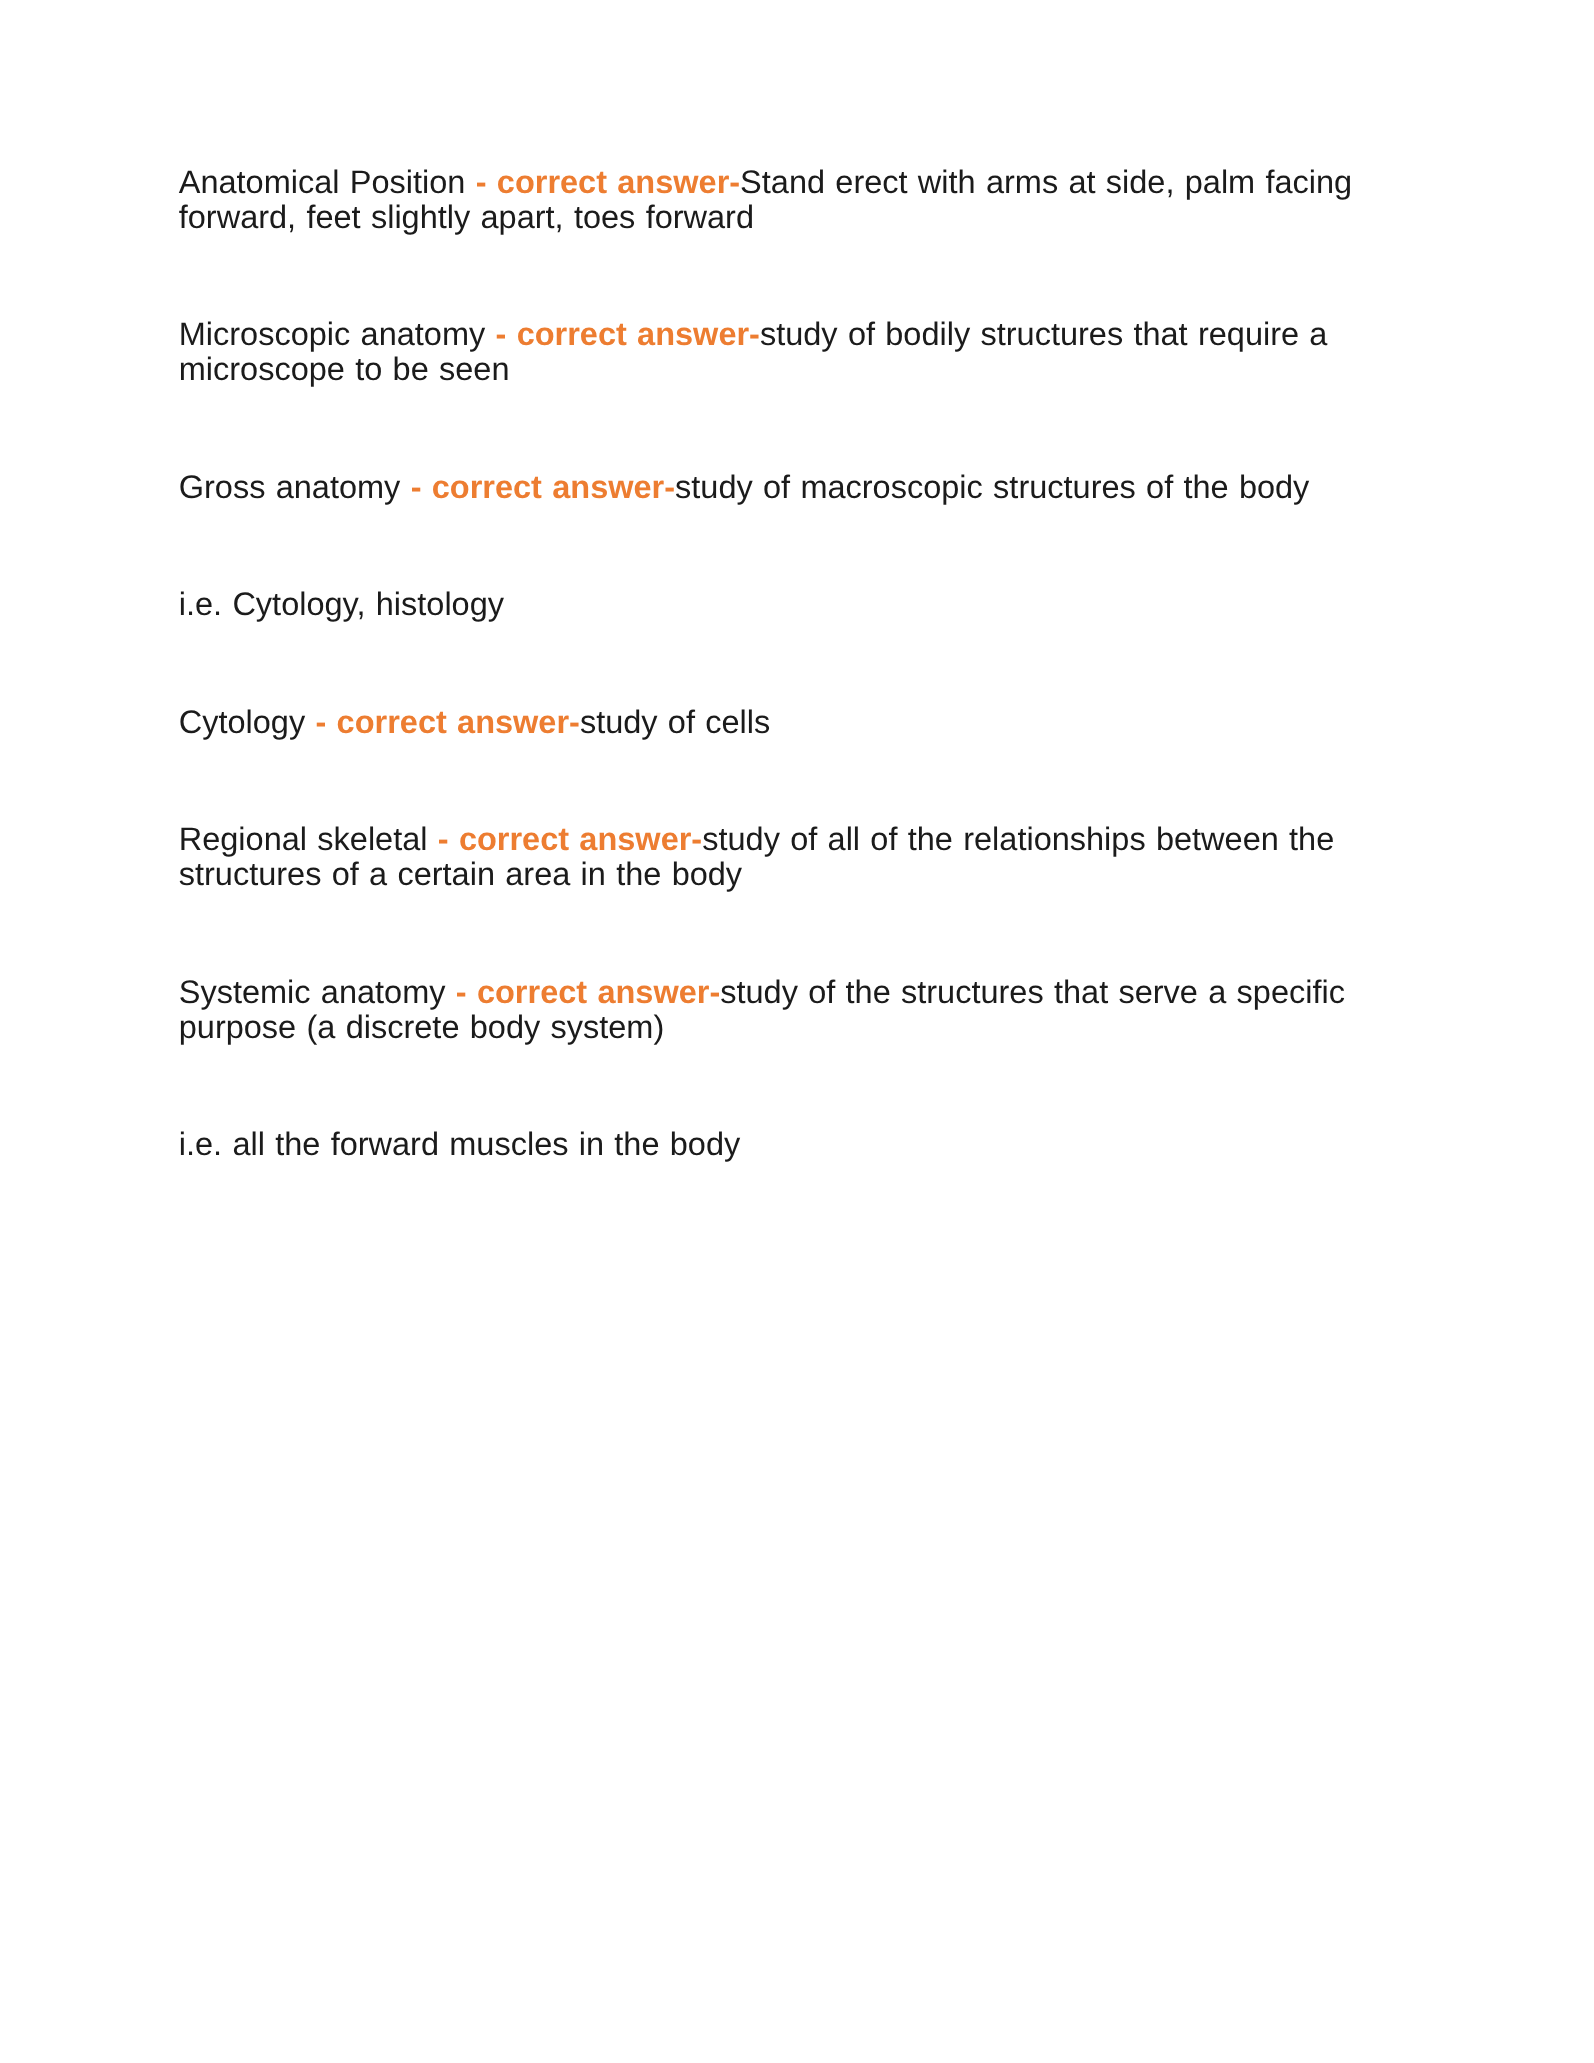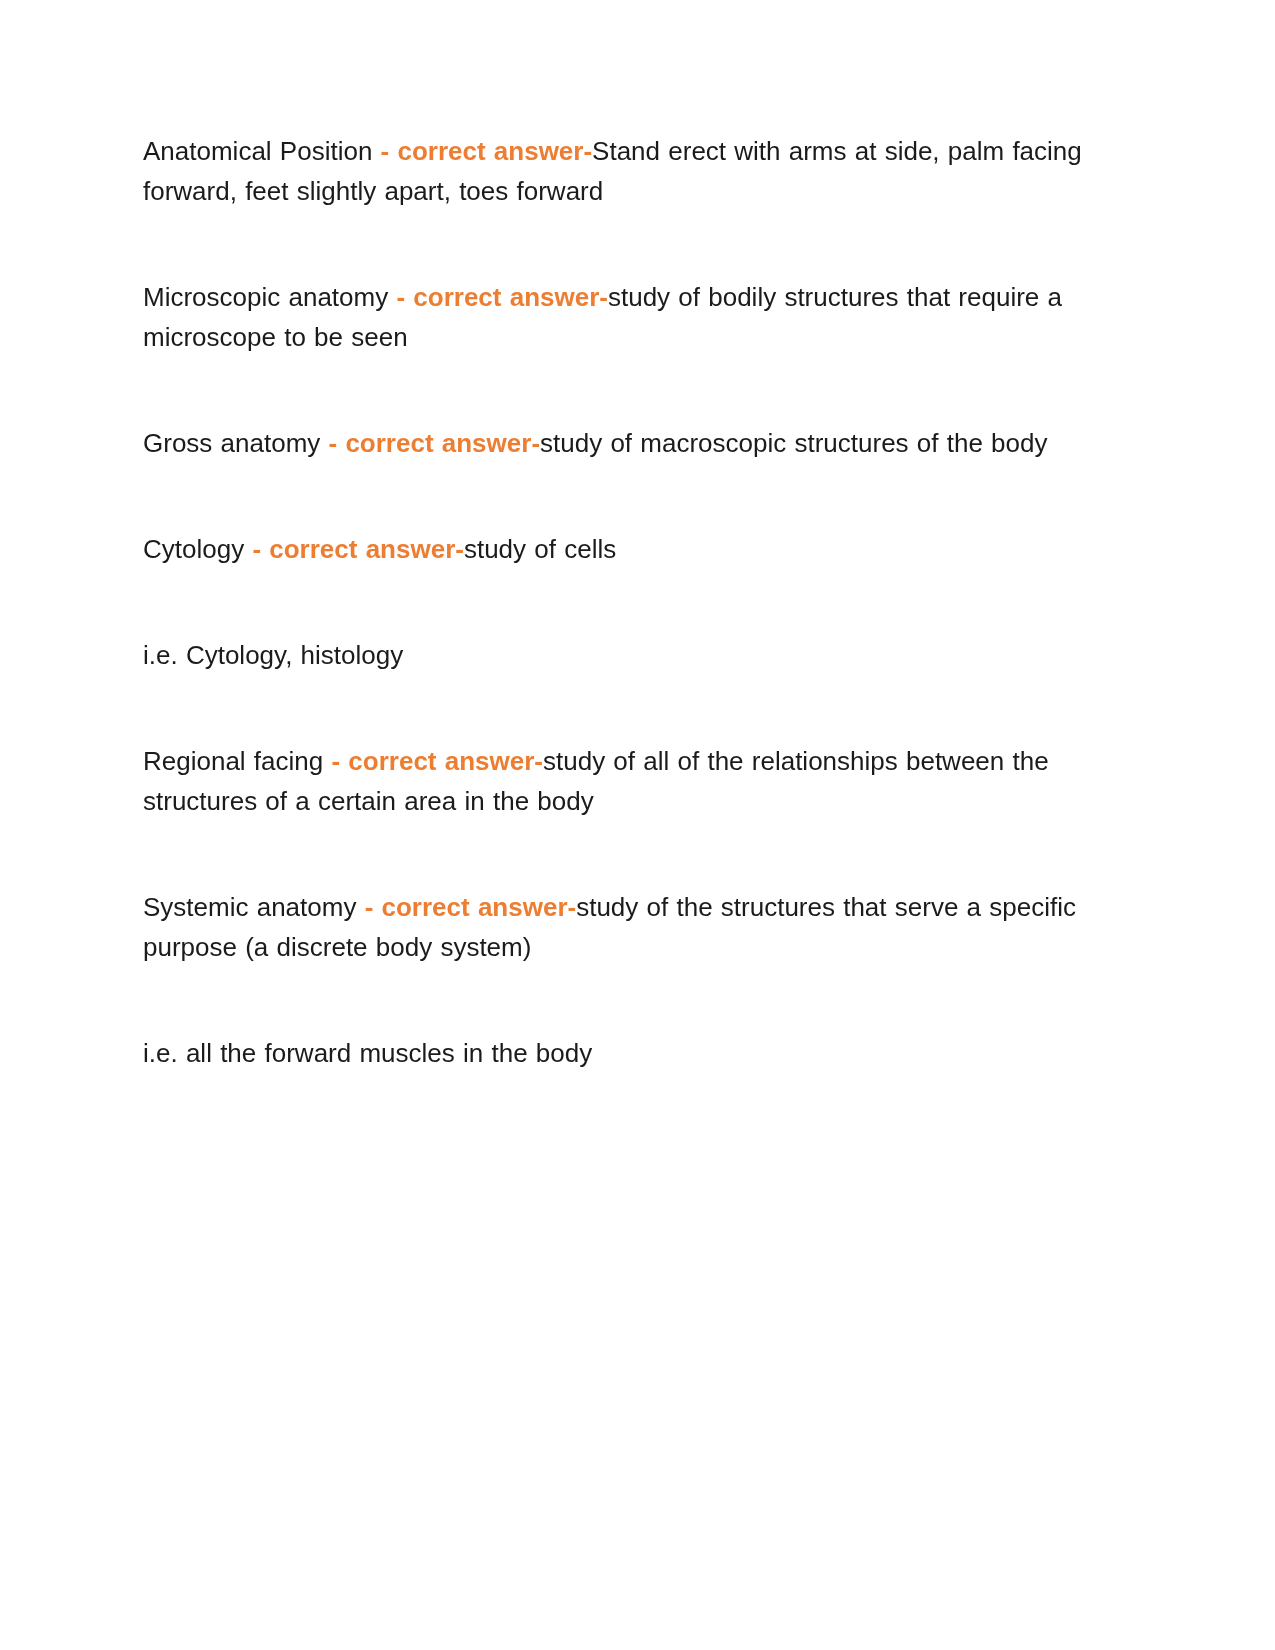--- a/index.html
+++ b/index.html
@@ -15,37 +15,37 @@
   }
   .page {
     box-sizing: border-box;
     width: 1275px;
     height: 1650px;
     padding: 131px 124px 0 143px;
     background: #ffffff;
   }
   .para {
     font-size: 26px;
-    line-height: 40px;
+    line-height: 28px;
     color: #1b1b1b;
     margin: 0 0 66px 0;
     word-spacing: 1px;
   }
   .marker {
     color: #ED7D31;
     font-weight: 700;
   }
 </style>
 </head>
 <body>
 
 <div class="page">
   <div>
       <p class="para"><span>Anatomical Position </span><span class="marker">- correct answer-</span><span>Stand erect with arms at side, palm facing forward, feet slightly apart, toes forward</span></p>
       <p class="para"><span>Microscopic anatomy </span><span class="marker">- correct answer-</span><span>study of bodily structures that require a microscope to be seen</span></p>
       <p class="para"><span>Gross anatomy </span><span class="marker">- correct answer-</span><span>study of macroscopic structures of the body</span></p>
+      <p class="para"><span>i.e. Cytology, histology</span></p>
       <p class="para"><span>Cytology </span><span class="marker">- correct answer-</span><span>study of cells</span></p>
-      <p class="para"><span>i.e. Cytology, histology</span></p>
-      <p class="para"><span>Regional facing </span><span class="marker">- correct answer-</span><span>study of all of the relationships between the structures of a certain area in the body</span></p>
+      <p class="para"><span>Regional skeletal </span><span class="marker">- correct answer-</span><span>study of all of the relationships between the structures of a certain area in the body</span></p>
       <p class="para"><span>Systemic anatomy </span><span class="marker">- correct answer-</span><span>study of the structures that serve a specific purpose (a discrete body system)</span></p>
       <p class="para"><span>i.e. all the forward muscles in the body</span></p>
     </div>
 </div>
 
 </body></html>

